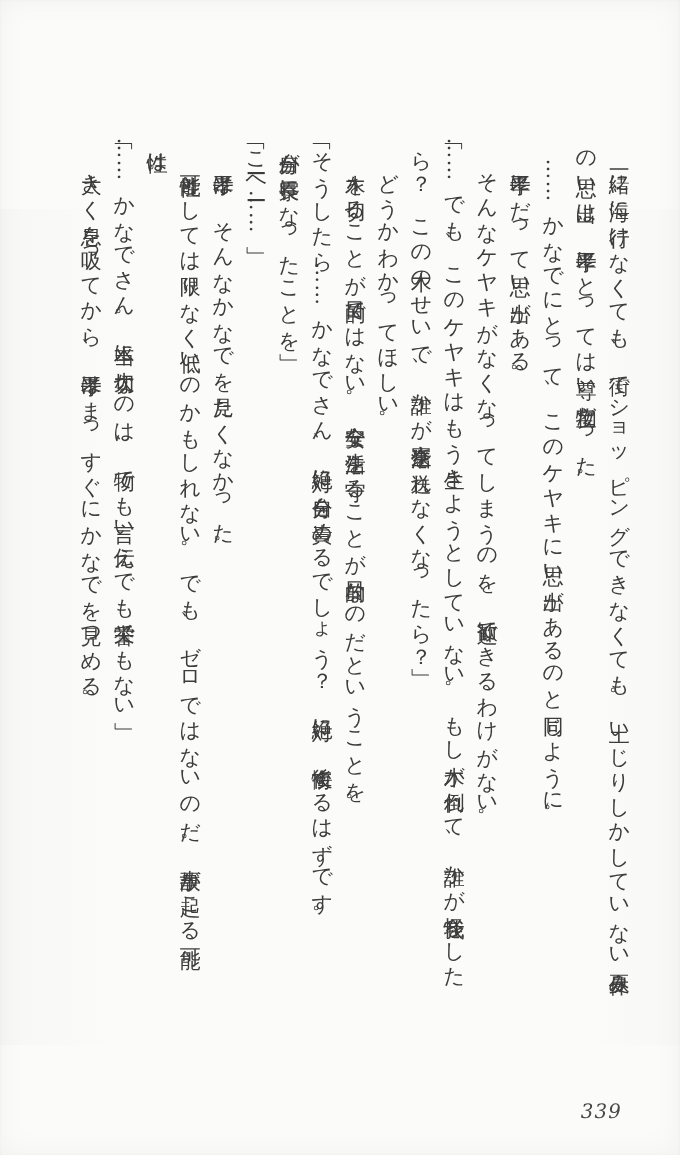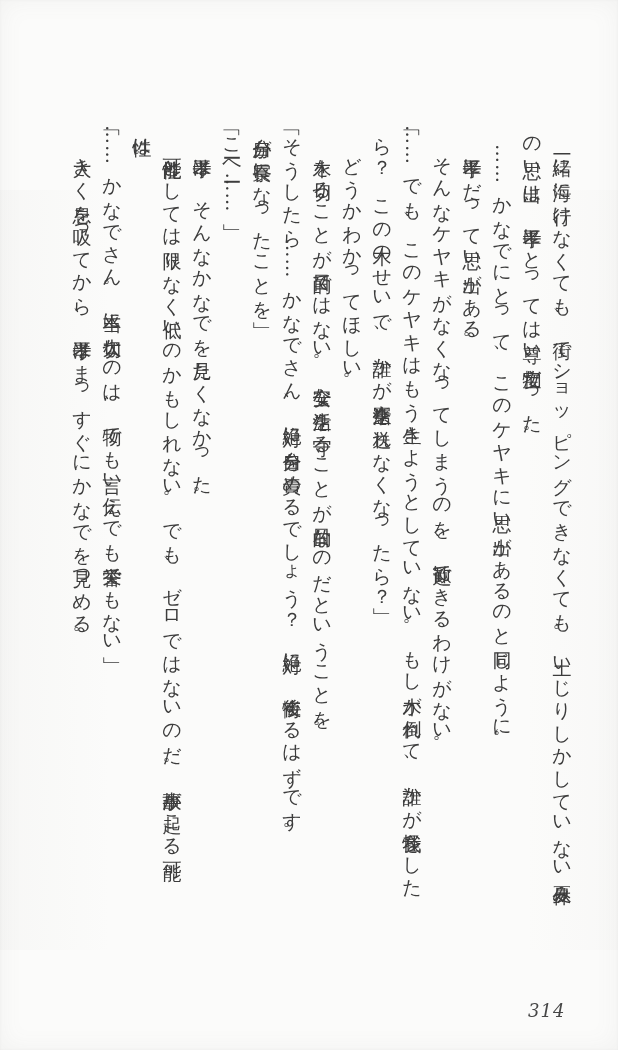--- a/index.html
+++ b/index.html
@@ -74,14 +74,14 @@
       <div class="line indent">木を切ることが目的ではない。安全な生活を守ることが目的なのだということを。</div>
       <div class="line">「そうしたら……かなでさん、絶対に自分を責めるでしょう？　絶対に、後悔するはずです。</div>
       <div class="line">自分が寮長になったことを」</div>
       <div class="line">「こーへー……」</div>
       <div class="line indent">孝平は、そんなかなでを見たくなかった。</div>
       <div class="line indent">可能性としては限りなく低いのかもしれない。でも、ゼロではないのだ。事故が起こる可能</div>
       <div class="line">性は。</div>
       <div class="line">「……かなでさん。本当に大切なのは、物でも言い伝えでも栄誉でもない」</div>
       <div class="line indent">大きく息を吸ってから、孝平はまっすぐにかなでを見つめる。</div>
     </div>
-  <div class="page-number">314</div>
+  <div class="page-number">339</div>
 </div>
 
 </body></html>

